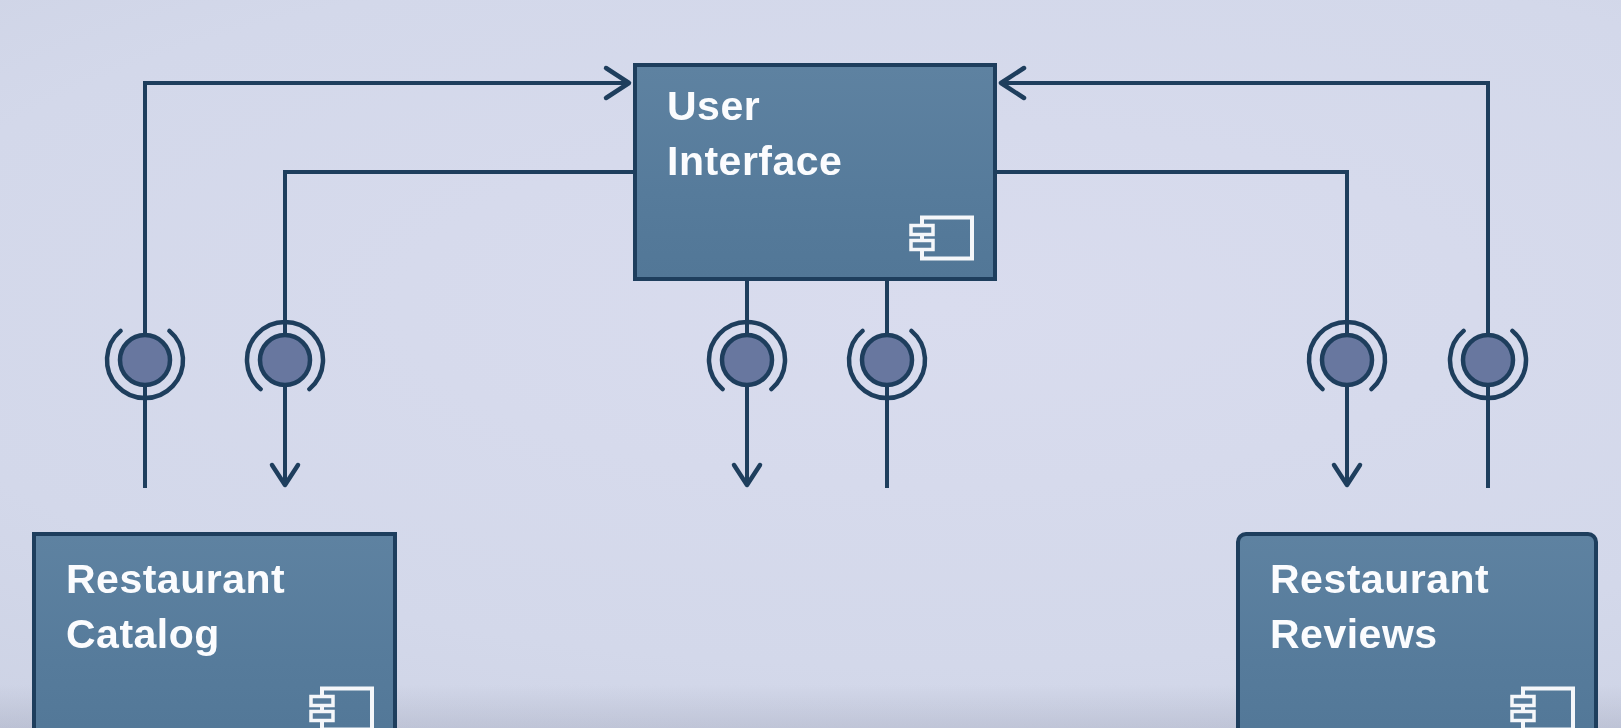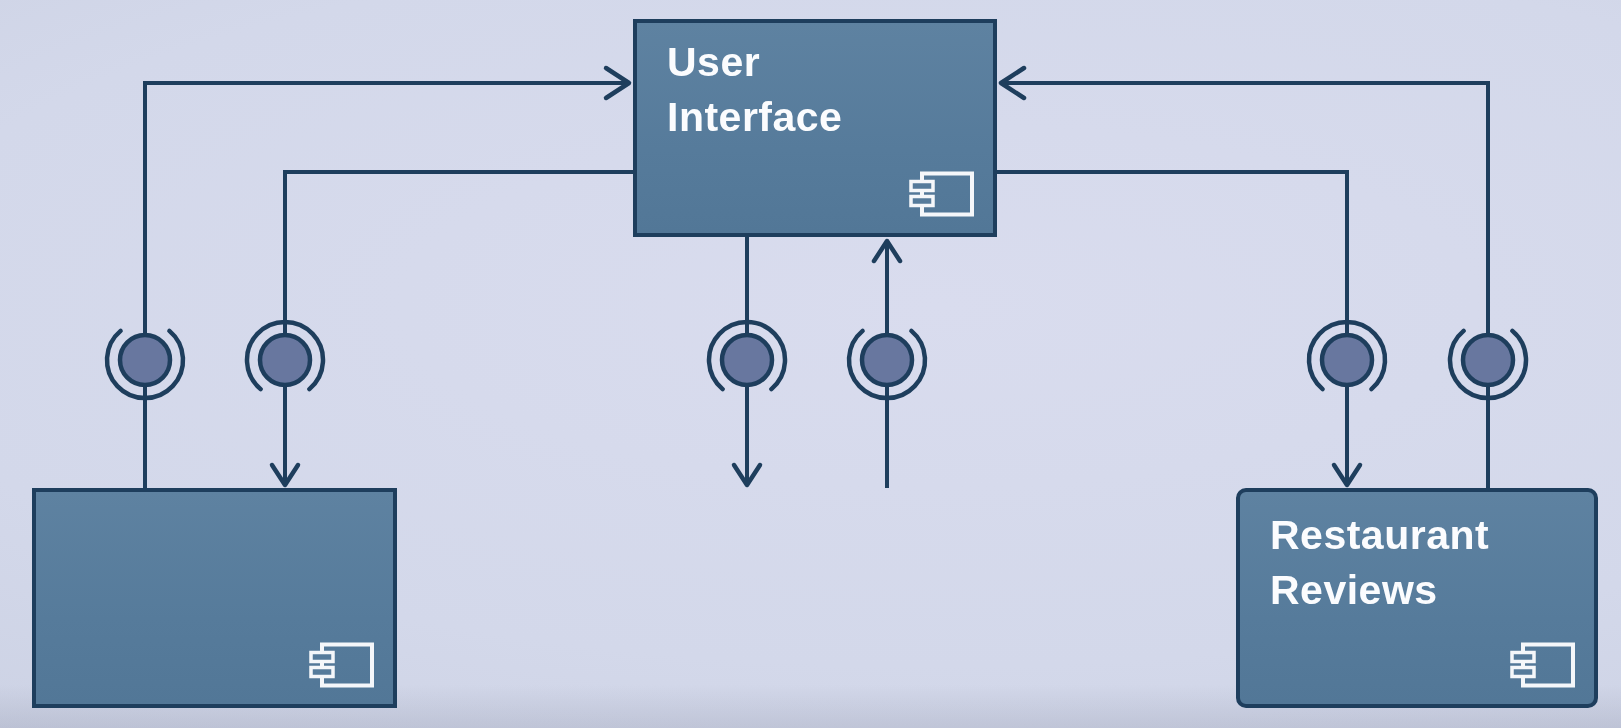--- a/index.html
+++ b/index.html
@@ -42,20 +42,21 @@
     fill: #68779f;
     stroke: #1e3e5d;
     stroke-width: 4.5;
   }
 
   .component-box {
     position: absolute;
     box-sizing: border-box;
     border: 4px solid #1e3e5d;
     background: linear-gradient(180deg, #5e82a1 0%, #567b9b 60%, #527797 100%);
+    margin-top: 44px;
   }
   .component-label {
     display: block;
     max-width: 280px;
     padding: 16px 0 0 30px;
     color: #fbfcfe;
     font-size: 41px;
     line-height: 55px;
     font-weight: bold;
     letter-spacing: 0.5px;
@@ -138,20 +139,21 @@
   <div class="component-box top" style="left:633px; top:19px; width:364px; height:218px;">
     <span class="component-label">User Interface</span>
     <svg class="component-icon" viewBox="0 0 66 46">
       <rect class="outline" x="13" y="2.5" width="50" height="41"></rect>
       <rect class="tab" x="2" y="10.5" width="22" height="9"></rect>
       <rect class="tab" x="2" y="25.5" width="22" height="9"></rect>
     </svg>
   </div>
 
   <div class="component-box" style="left:32px; top:488px; width:365px; height:220px;">
+    <span class="component-label">Restaurant Catalog</span>
     <svg class="component-icon" viewBox="0 0 66 46">
       <rect class="outline" x="13" y="2.5" width="50" height="41"></rect>
       <rect class="tab" x="2" y="10.5" width="22" height="9"></rect>
       <rect class="tab" x="2" y="25.5" width="22" height="9"></rect>
     </svg>
   </div>
 
 
   <div class="component-box" style="left:1236px; top:488px; width:362px; height:220px;border-radius:10px;">
     <span class="component-label">Restaurant Reviews</span>

